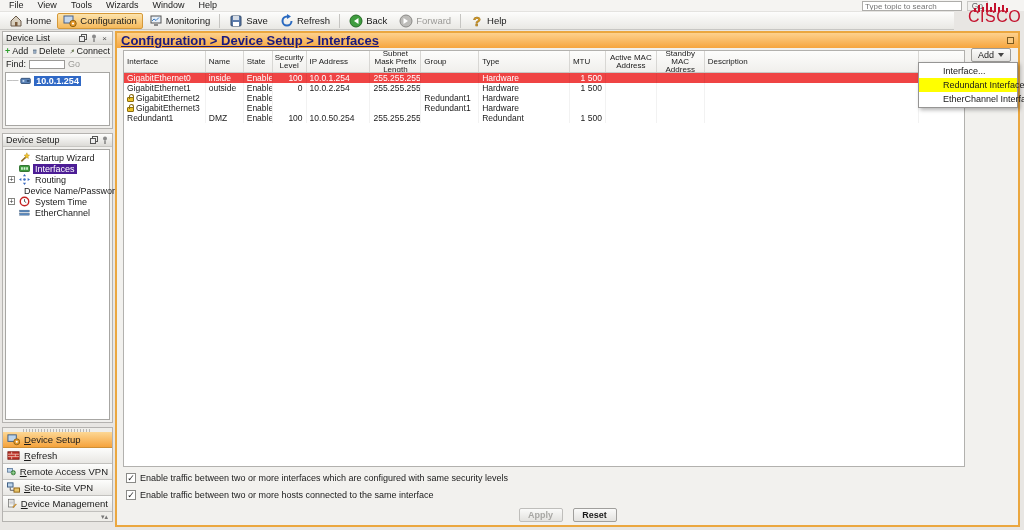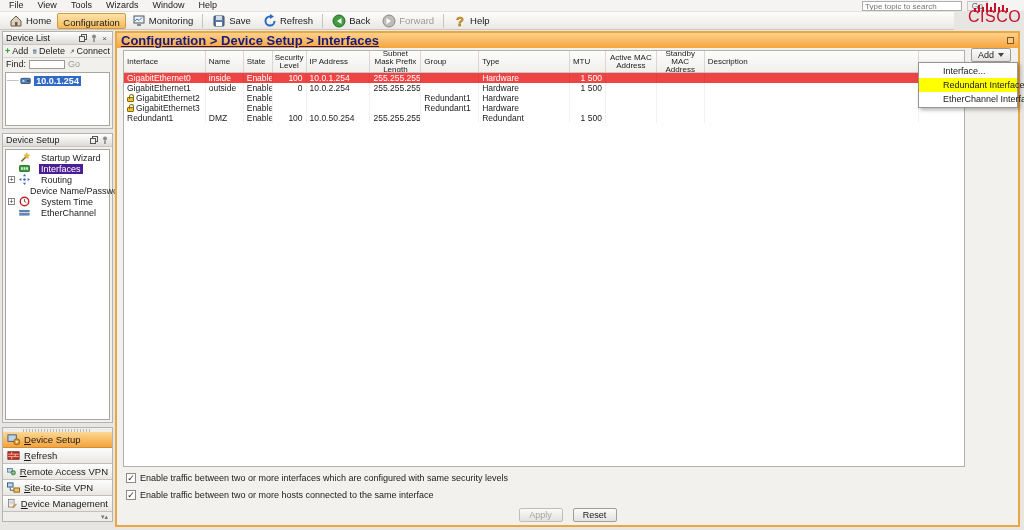--- a/index.html
+++ b/index.html
@@ -11,21 +11,21 @@
   .menubar { position:absolute; top:0; left:0; right:0; height:11px; background:#f5f4f2; display:flex; align-items:center; font-size:9px; padding-left:2px; }
   .menu-item { padding:0 7px; line-height:11px; }
   .search-input { position:absolute; top:1px; right:62px; width:100px; height:10px; font-size:8px; border:1px solid #aeadaa; padding:0 2px; background:#fff; font-family:"Liberation Sans",sans-serif; }
   .search-go { position:absolute; top:1px; right:36px; height:10px; line-height:9px; font-size:8.5px; color:#666; border:1px solid #c9c8c5; background:#f1f0ee; padding:0 4px; }
   .brand { position:absolute; top:3px; right:6px; width:50px; text-align:center; }
   .brand-text { font-size:16px; font-weight:normal; color:#c4122e; letter-spacing:0.5px; line-height:10px; }
 
   
   .toolbar { position:absolute; top:11px; left:0; right:70px; height:19px; background:linear-gradient(#fdfdfc,#e9e8e4); border-top:1px solid #e4e3e0; border-bottom:1px solid #c7c6c3; display:flex; align-items:center; padding-left:3px; font-size:9.5px; }
   .tbtn { display:flex; align-items:center; gap:3px; height:16px; padding:0 5px; border:1px solid transparent; border-radius:2px; white-space:nowrap; }
-  .tbtn.active { background:linear-gradient(#fce4ae,#f6b95a); border-color:#d59939;flex-direction:column; }
+  .tbtn.active { background:linear-gradient(#fce4ae,#f6b95a); border-color:#d59939; }
   .tbtn.disabled { color:#9b9a97; }
   .tsep { width:1px; height:14px; background:#c6c5c2; margin:0 3px; }
 
   
   .sidebar { position:absolute; left:2px; top:31px; width:111px; height:491px; }
   .panel { position:absolute; left:0; right:0; border:1px solid #b5b3b0; background:#f1f0ed; }
   .panel-title { height:13px; display:flex; align-items:center; font-weight:normal; font-size:9px; padding:0 3px; background:linear-gradient(#fefefd,#dcdbd7); border-bottom:1px solid #c6c5c1; }
   .pt-sp { flex:1; }
   .pt-ic { width:9px; height:9px; margin-left:2px; display:flex; align-items:center; justify-content:center; font-size:8px; color:#555; }
   .devlist { top:0; height:98px; }
@@ -34,21 +34,21 @@
   .find-input { width:36px; height:9px; border:1px solid #9b9a97; background:#fff; font-size:8px; font-family:"Liberation Sans",sans-serif; }
   .go-dim { color:#9b9a97; }
   .dl-tree { position:absolute; left:2px; right:2px; top:40px; bottom:2px; background:#fff; border:1px solid #a7a6a3; font-size:9px; padding:2px 1px; }
   .dl-item { display:flex; align-items:center; gap:2px; height:11px; }
   .dash { color:#9a9a9a; font-size:8px; }
   .dl-name { padding:0 2px; font-weight:bold; }
   .dl-name.sel { background:#3069c6; color:#fff; }
 
   .devsetup { top:102px; height:290px; }
   .ds-tree { position:absolute; left:2px; right:2px; top:15px; bottom:2px; background:#fff; border:1px solid #a7a6a3; font-size:9px; padding-top:2px; }
-  .tree-row { height:11px; display:flex; align-items:center; gap:9px; padding-left:13px; position:relative; }
+  .tree-row { height:11px; display:flex; align-items:center; gap:3px; padding-left:13px; position:relative; }
   .exp { position:absolute; left:2px; top:2px; width:7px; height:7px; border:1px solid #848480; background:#fff; font-size:7px; line-height:5px; text-align:center; color:#333; }
   .ds-label { padding:0 2px; white-space:nowrap; }
   .ds-label.sel { background:#4c1d95; color:#fff; }
 
   .navpanel { top:396px; bottom:0; background:#efeeea; }
   .nav-handle { height:5px; background:repeating-linear-gradient(90deg,#b8b7b4 0 1px,transparent 1px 3px); margin:1px 20px 0 20px; height:3px; }
   .nav-item { height:16px; display:flex; align-items:center; gap:4px; padding:0 4px; background:linear-gradient(#fdfdfc,#e8e7e3); border-bottom:1px solid #c2c1be; font-size:9.5px; }
   .nav-item.sel { background:linear-gradient(#fdd794,#f5a33c); border-bottom-color:#cf8f35; }
   .nav-label { display:block; white-space:nowrap; }
   .nav-label::first-letter { text-decoration:underline; }
@@ -77,21 +77,21 @@
   .dmenu { position:absolute; top:29px; right:0; width:100px; background:#fff; border:1px solid #969594; box-shadow:2px 2px 4px rgba(0,0,0,0.3); z-index:9; padding:1px 0; }
   .dmenu-item { height:14px; line-height:14px; padding-left:24px; font-size:9px; white-space:nowrap; }
   .dmenu-item.hl { background:#ffff00; }
 
   .cbrow { position:absolute; left:9px; display:flex; align-items:center; gap:4px; font-size:9px; }
   .cbrow.r1 { top:440px; }
   .cbrow.r2 { top:457px; }
   .cb-box { width:10px; height:10px; border:1px solid #8a8a87; background:#fff; font-size:9px; line-height:9px; text-align:center; color:#2a2a2a; flex:none; }
 
   .actionrow { position:absolute; bottom:3px; left:0; right:0; display:flex; justify-content:center; gap:10px; }
-  .btn { min-width:44px; height:14px; font-size:9px; line-height:12px; text-align:center; background:linear-gradient(#fafaf9,#e3e2df); border:1px solid #a09f9c; border-radius:2px; padding:0 6px; }
+  .btn { min-width:44px; height:14px; font-size:9px; line-height:12px; text-align:center; background:linear-gradient(#fafaf9,#e3e2df); border:1px solid #a09f9c; border-radius:2px; padding:0 6px;font-weight:bold; }
   .btn.disabled { color:#a8a7a4; border-color:#bfbebb; }
 </style>
 </head>
 <body>
 
 <div class="menubar">
   <span class="menu-item">File</span>
   <span class="menu-item">View</span>
   <span class="menu-item">Tools</span>
   <span class="menu-item">Wizards</span>

